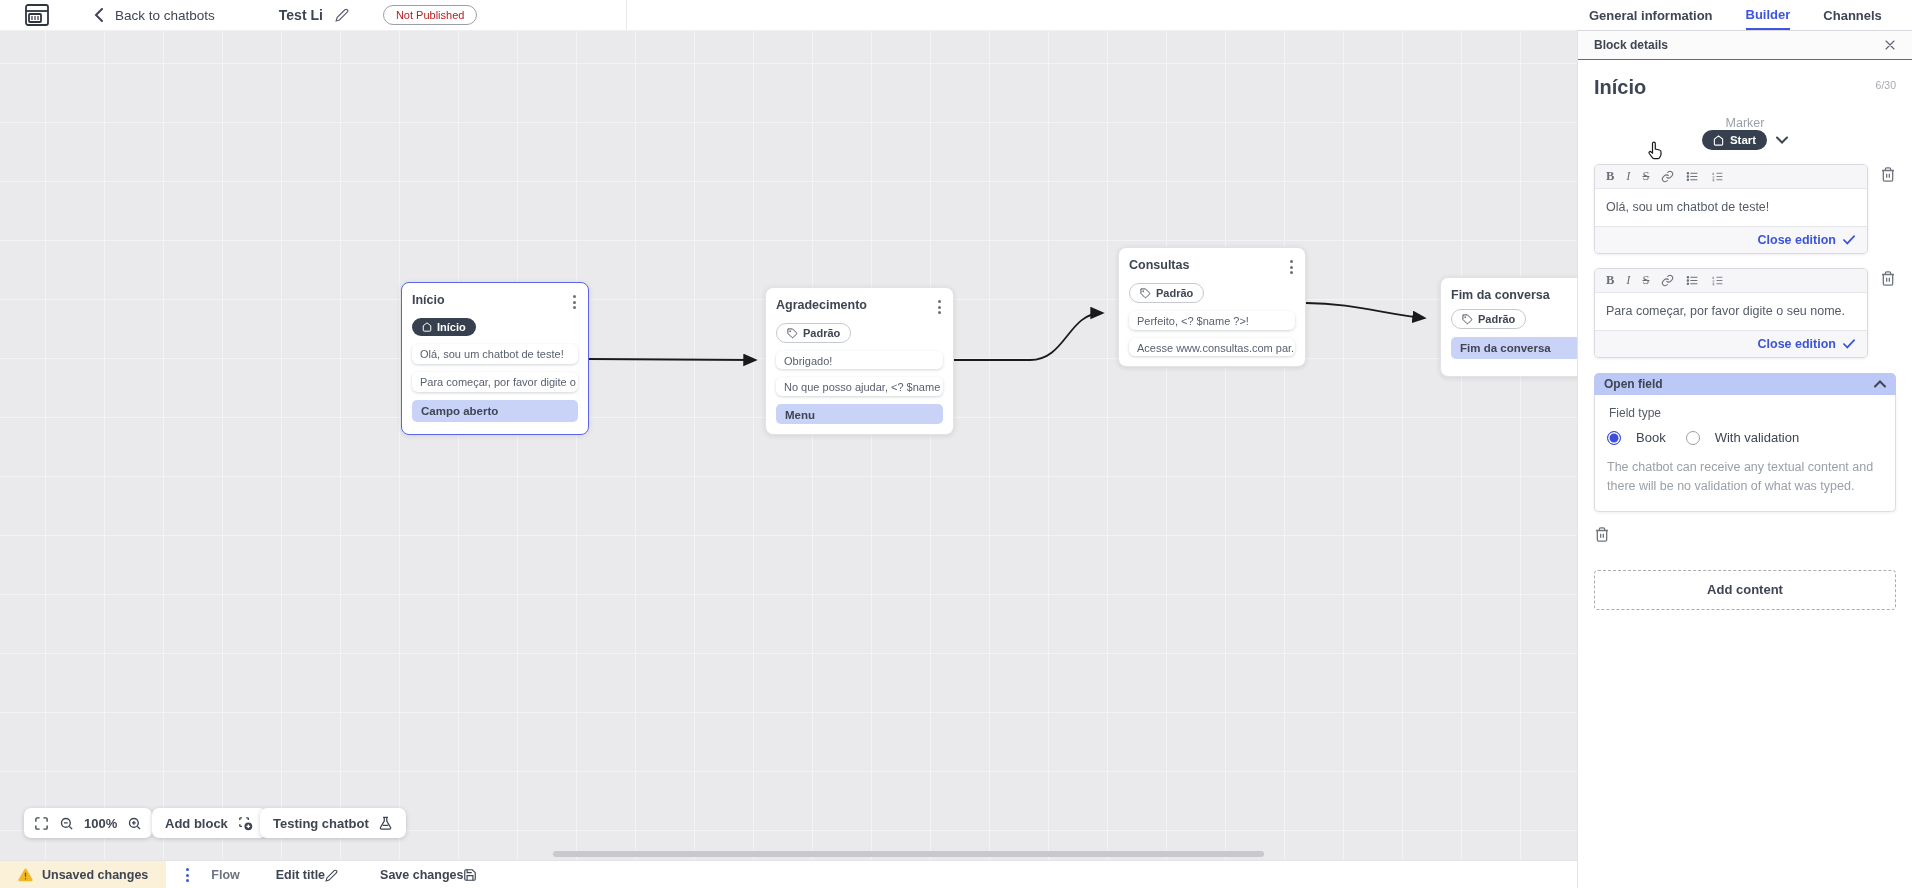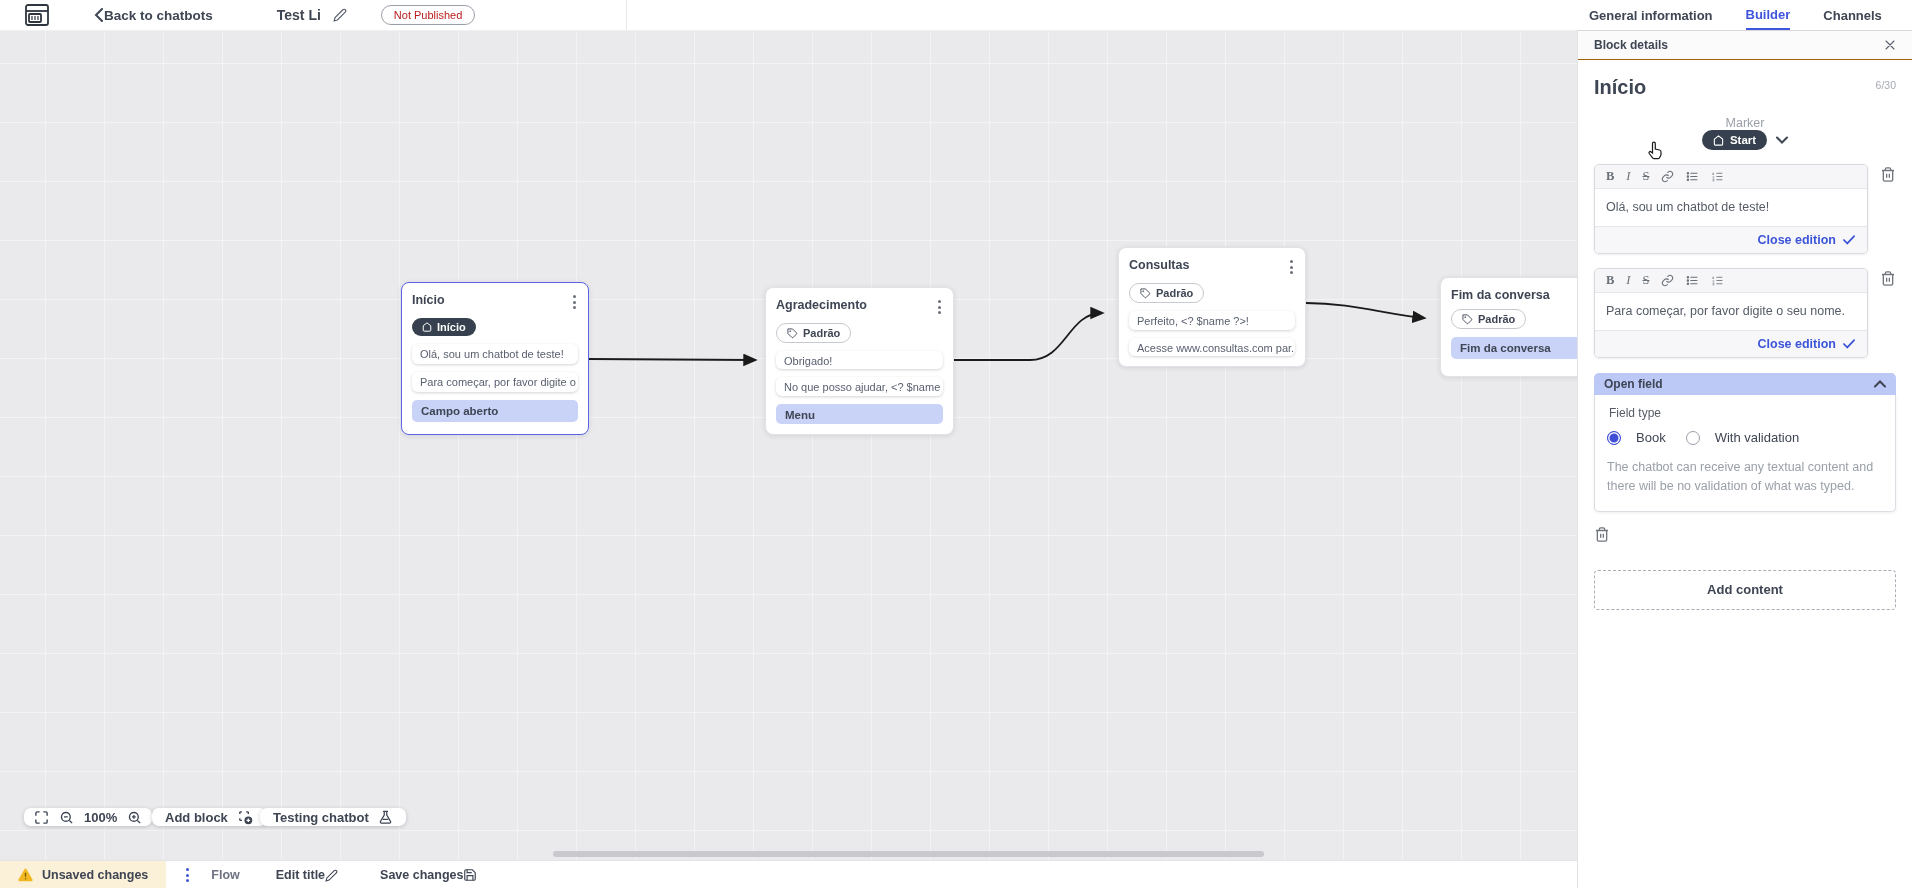--- a/index.html
+++ b/index.html
@@ -3,21 +3,21 @@
 <meta charset="utf-8">
 <style>
   html,body{margin:0;padding:0;background:#fff;}
   .stage{position:relative;width:1912px;height:888px;overflow:hidden;
          font-family:"Liberation Sans",sans-serif;color:#3e4553;background:#fff;}
 
   
   .topbar{position:absolute;left:0;top:0;width:1912px;height:30px;background:#fff;
           display:flex;align-items:center;z-index:6;border-bottom:1px solid #f0f0f3;}
   .logo{margin-left:24px;display:flex;align-items:center;}
-  .back{display:flex;align-items:center;margin-left:44px;font-size:13.5px;font-weight:700;cursor:pointer;}
+  .back{display:flex;align-items:center;gap:11px;margin-left:44px;font-size:13.5px;font-weight:400;cursor:pointer;}
   .doc-title{margin-left:64px;font-size:14px;font-weight:700;text-align:center;}
   .pencil{margin-left:12px;display:flex;}
   .badge-pill{margin-left:34px;border:1px solid #9aa0a8;border-radius:999px;padding:3px 12px;font-size:11px;color:#b91c1c;}
   .top-divider{position:absolute;left:626px;top:0;width:1px;height:30px;background:#e7e7ec;}
   .toptabs{position:absolute;left:1577px;top:0;width:335px;height:30px;display:flex;align-items:stretch;gap:33px;padding-left:12px;box-sizing:border-box;}
   .toptab{display:flex;align-items:center;font-size:13px;font-weight:700;color:#3e4553;cursor:pointer;}
   .toptab.active{color:#3f55dd;border-bottom:2px solid #3f55dd;}
 
   
   .canvas{position:absolute;left:0;top:30px;width:1577px;height:830px;overflow:hidden;
@@ -41,21 +41,21 @@
          padding:4px 8px;font-size:11px;color:#5a6070;margin-top:8px;white-space:nowrap;overflow:hidden;}
   .fcard:first-of-type{margin-top:13px;}
   .fhl{background:#c9d3f8;border-radius:5px;padding:5px 9px;font-size:11.5px;font-weight:700;color:#3e4553;
        margin-top:8px;white-space:nowrap;overflow:hidden;}
   .kebab-gray,.kebab-blue{display:flex;flex-direction:column;gap:2.5px;padding:2px;cursor:pointer;}
   .kebab-gray i,.kebab-blue i{width:3px;height:3px;border-radius:50%;background:#6a7078;display:block;}
   .kebab-blue i{background:#3c55d8;}
 
   
   .ctl{position:absolute;display:flex;align-items:center;background:#fff;border-radius:7px;
-       box-shadow:0 1px 4px rgba(35,40,60,.22);height:18px;font-size:13px;font-weight:700;color:#3e4553;cursor:pointer;}
+       box-shadow:0 1px 4px rgba(35,40,60,.22);height:30px;font-size:13px;font-weight:700;color:#3e4553;cursor:pointer;}
   .ctl svg{flex:none;}
   .zoomcard{left:24px;top:778px;padding:0 10px;gap:10px;}
   .addblock{left:152px;top:778px;padding:0 13px;gap:9px;}
   .testing{left:260px;top:778px;padding:0 13px;gap:9px;}
   .hscroll{position:absolute;left:553px;top:821px;width:711px;height:6px;border-radius:3px;background:#c8c8cd;}
 
   
   .bottombar{position:absolute;left:0;top:860px;width:1577px;height:28px;background:#fff;
              border-top:1px solid #e3e3e8;display:flex;align-items:center;font-size:12.5px;font-weight:700;z-index:5;}
   .unsaved{height:100%;background:#fbf0d8;display:flex;align-items:center;gap:9px;padding:0 18px;box-sizing:border-box;}

